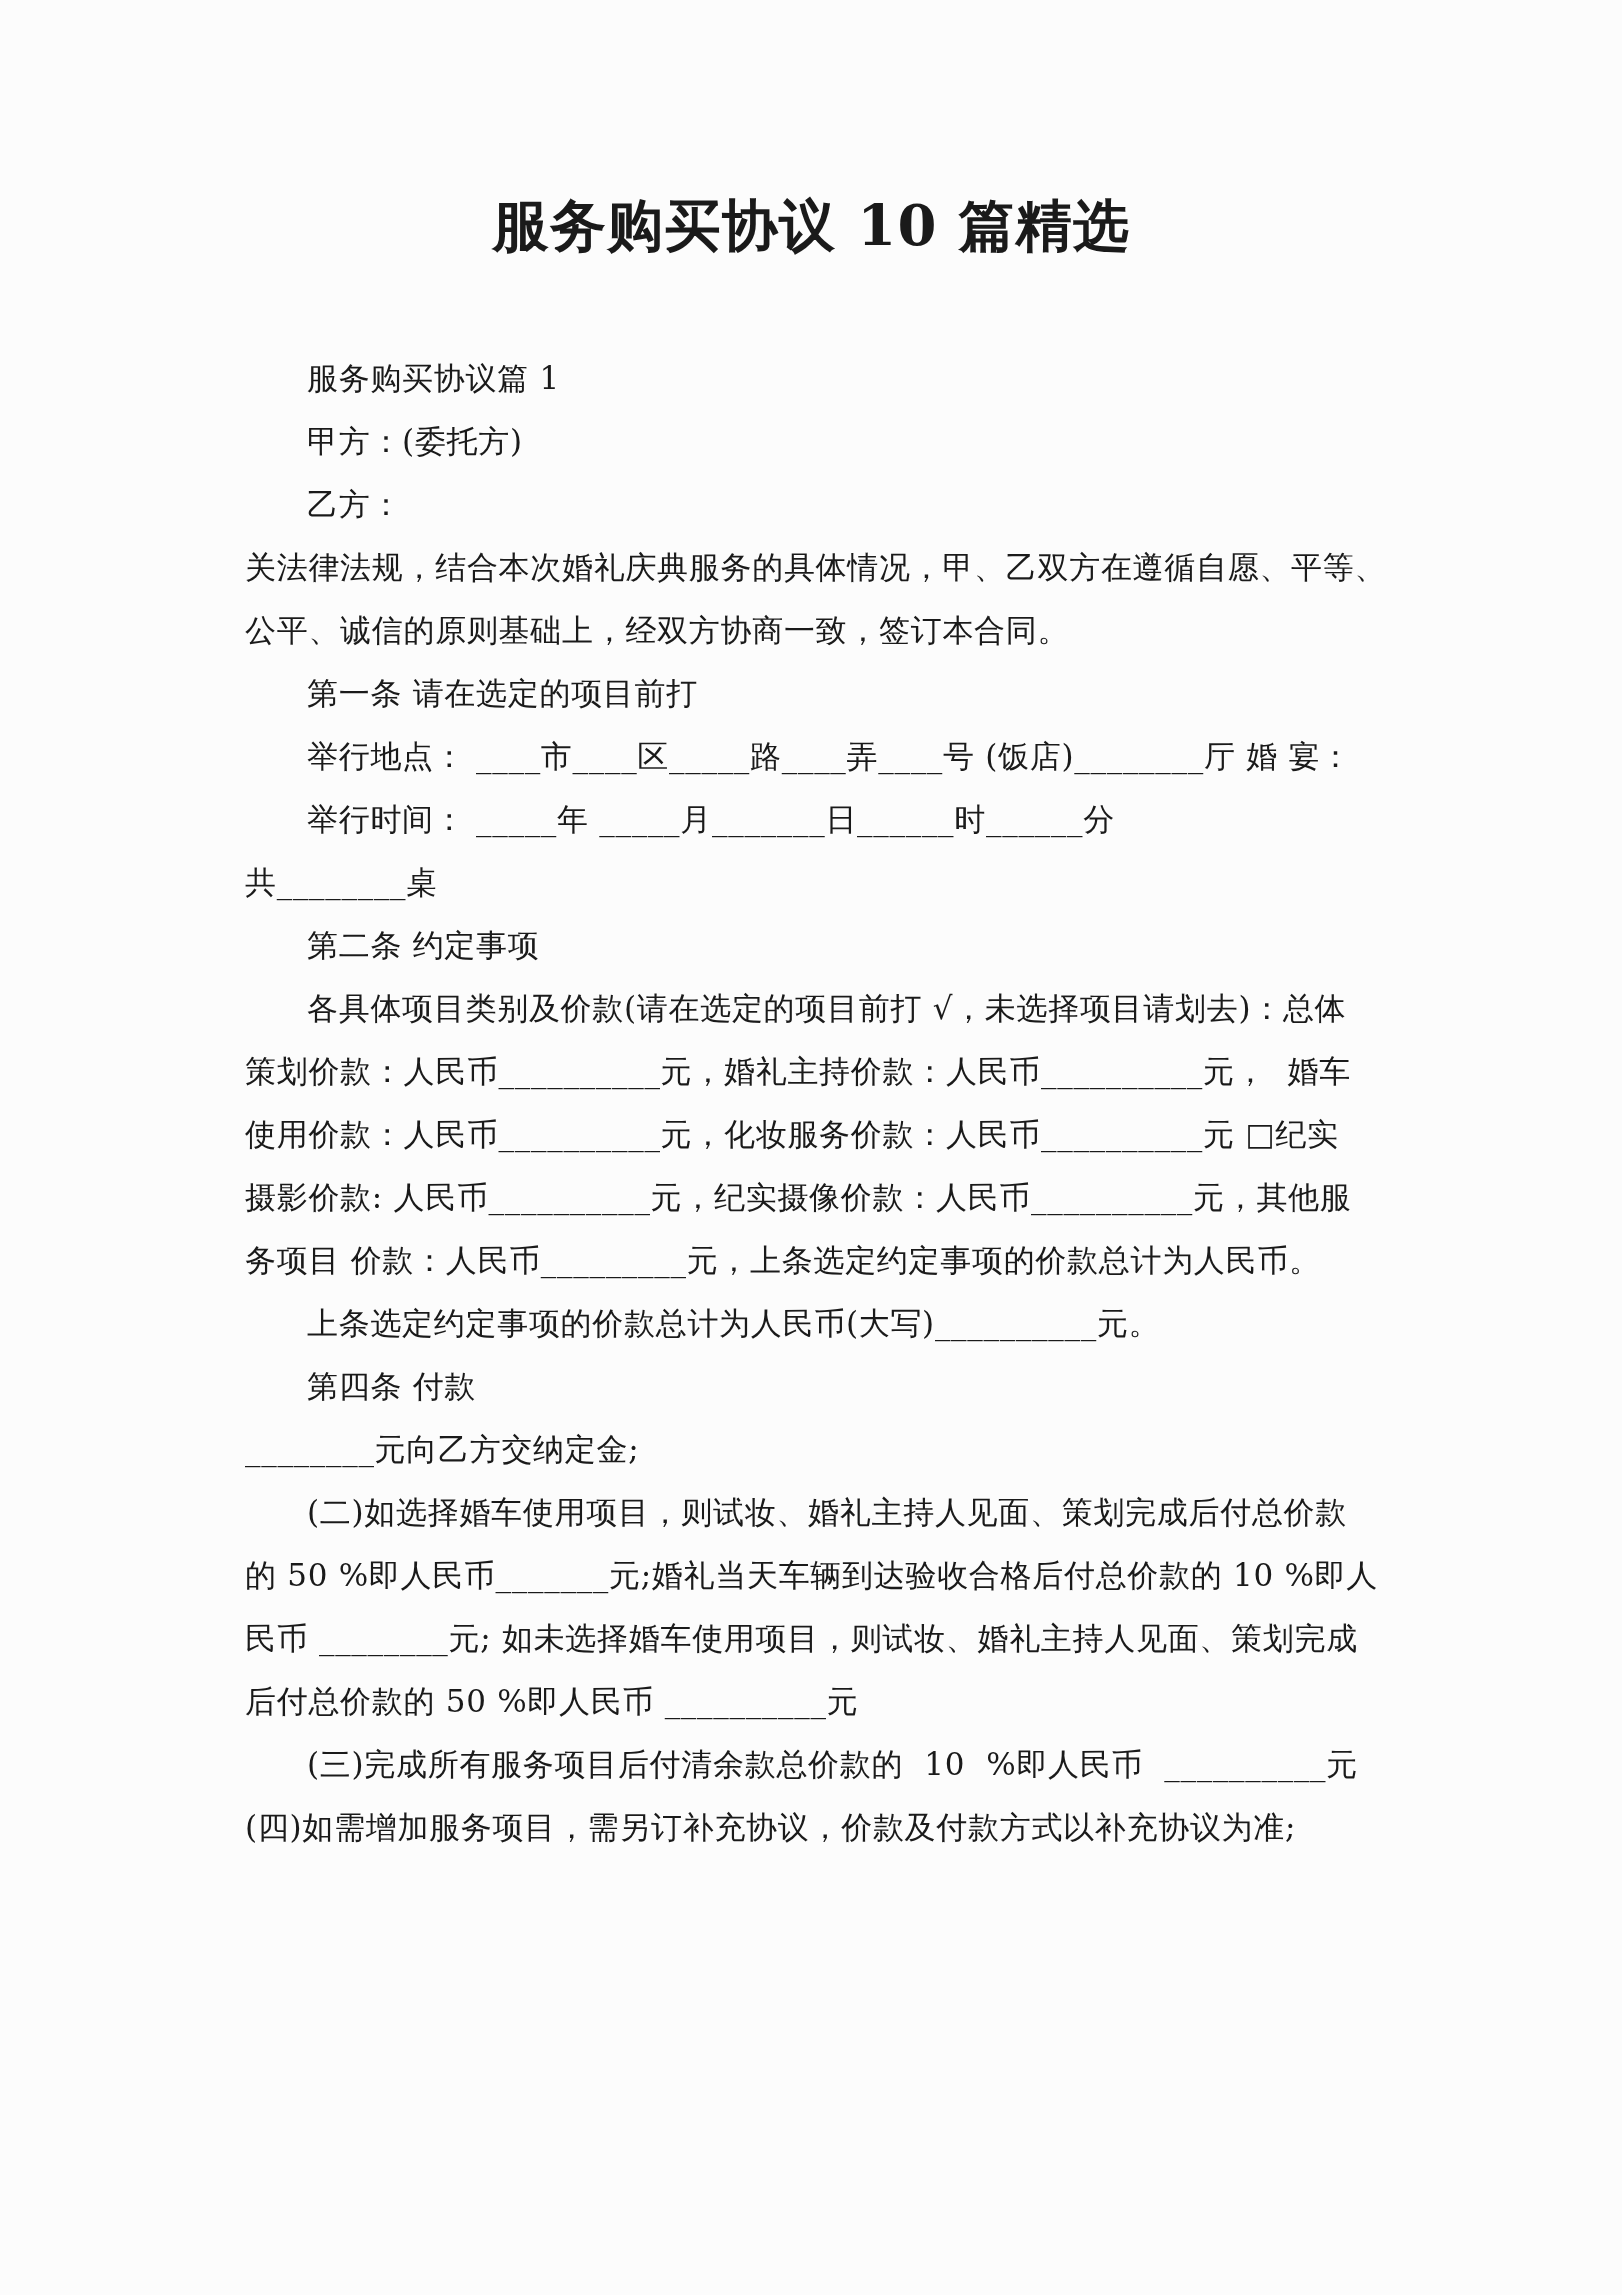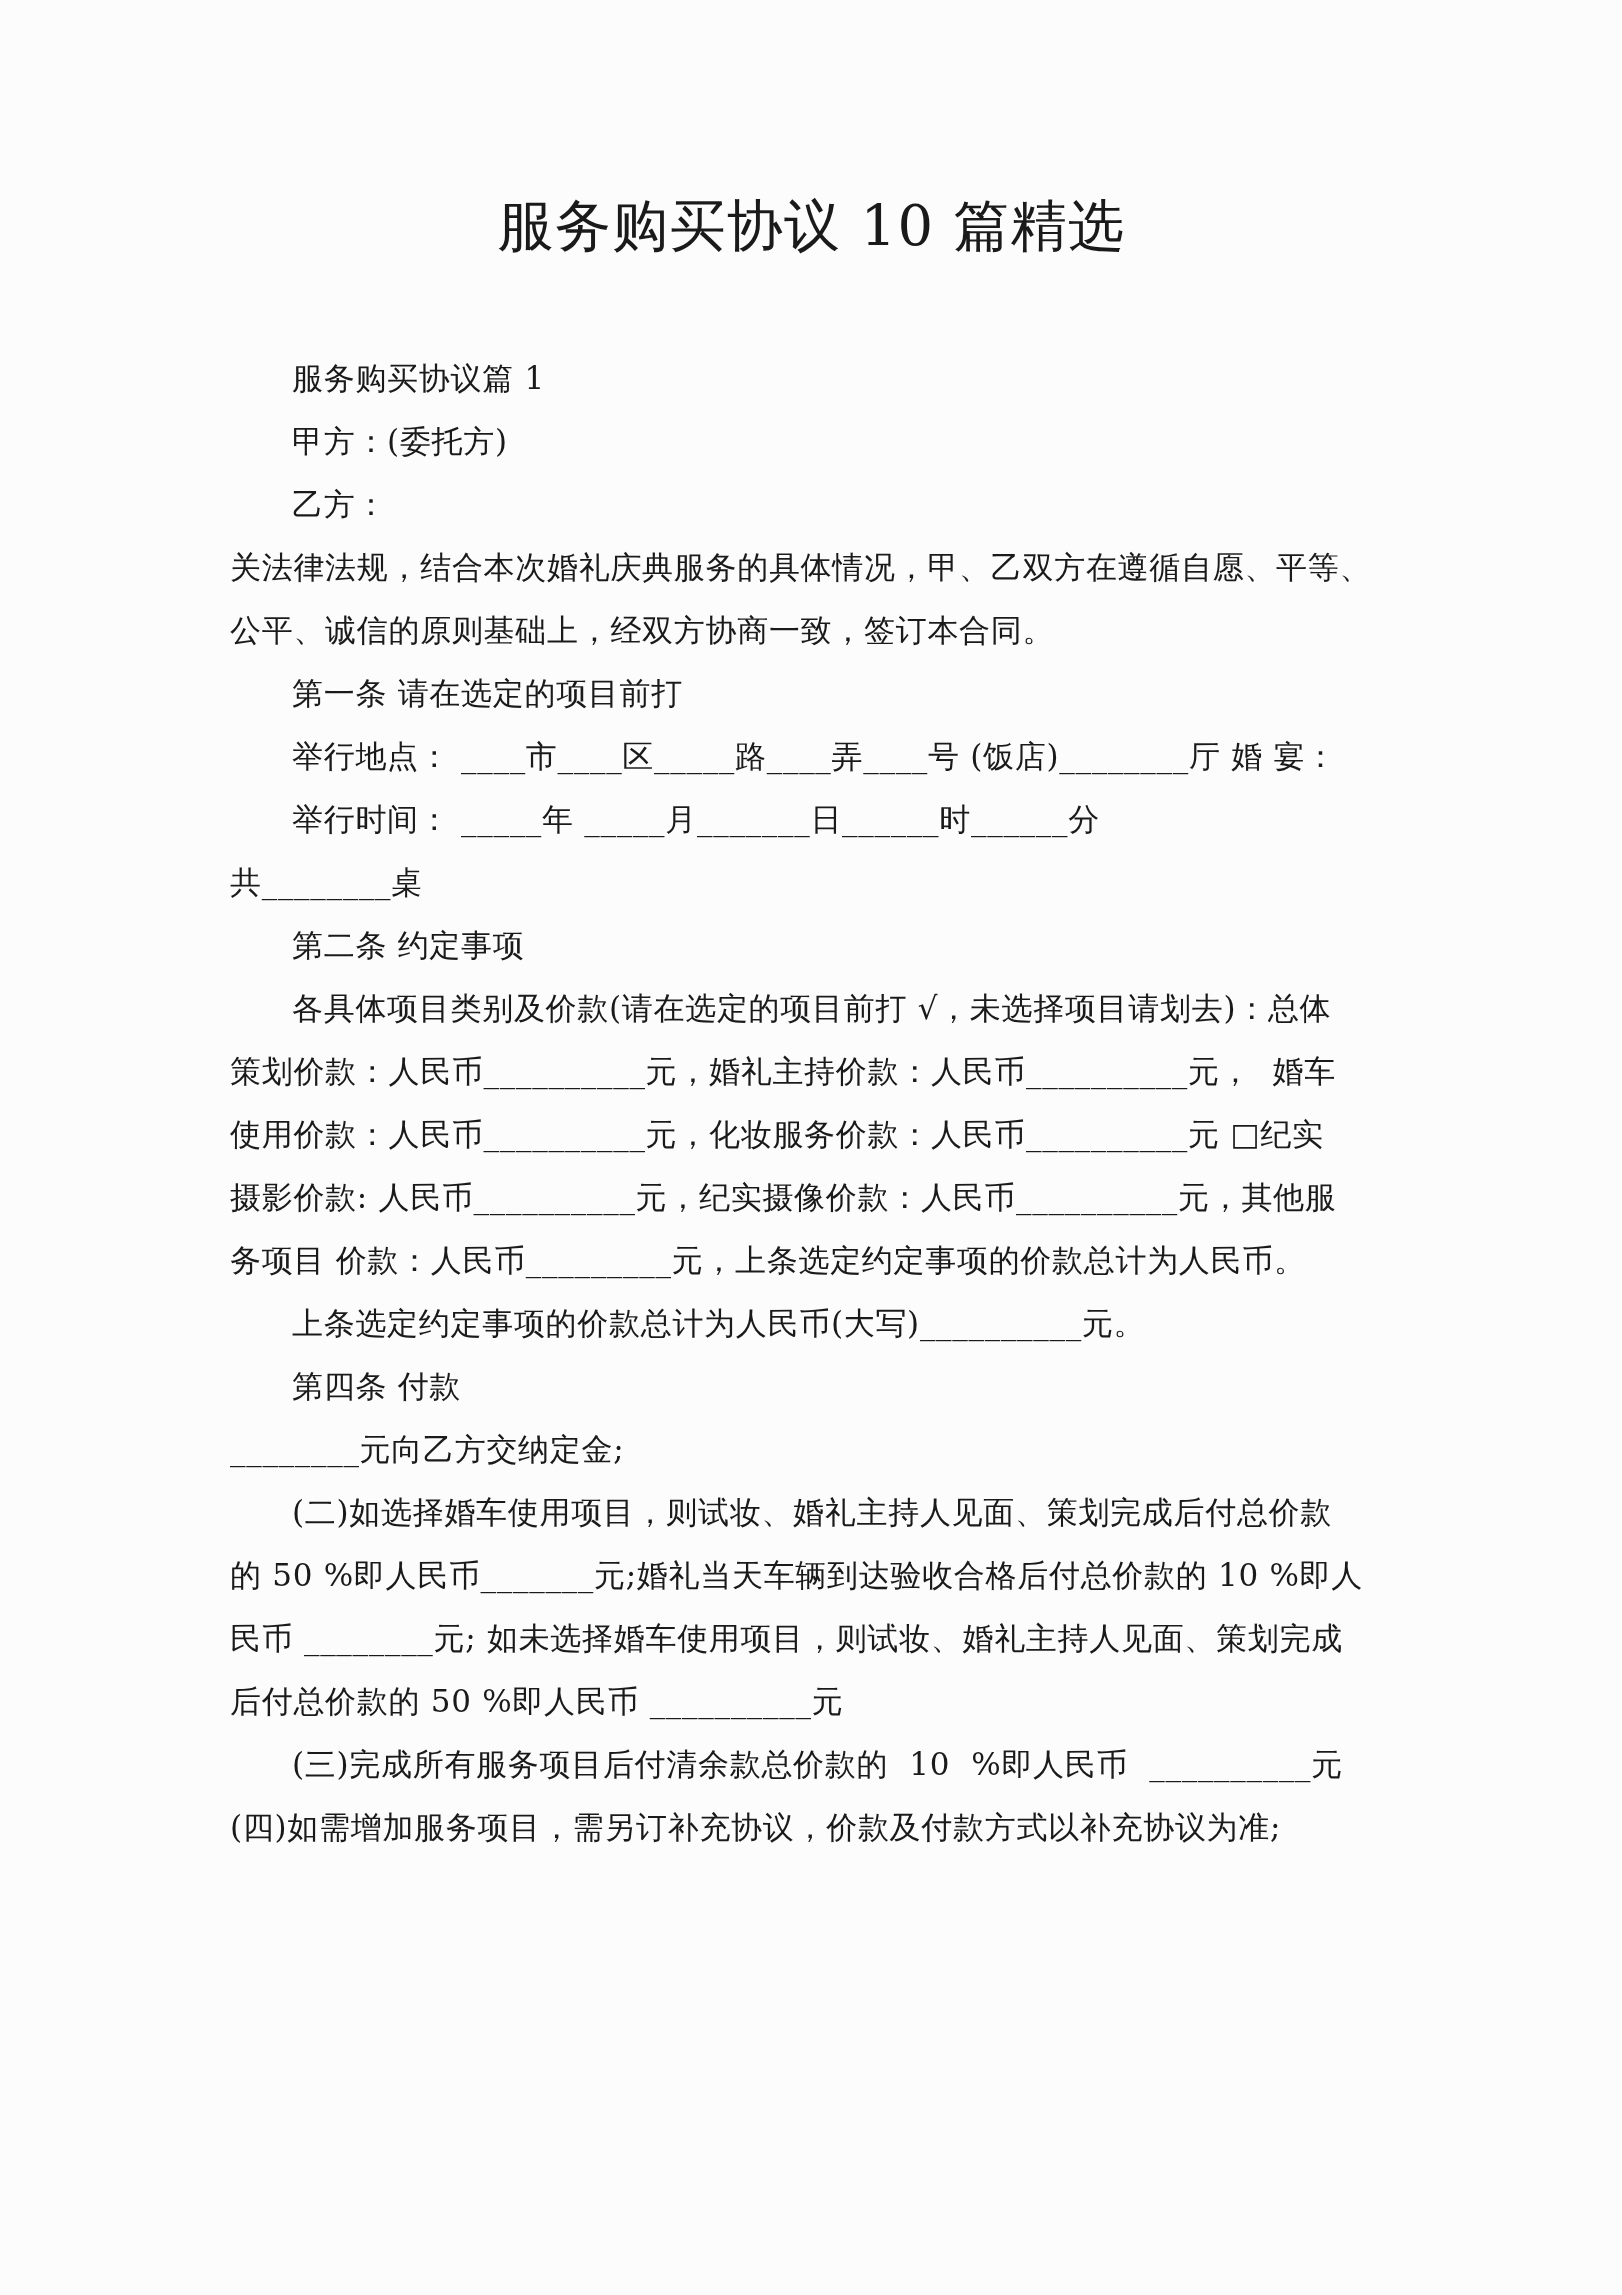--- a/index.html
+++ b/index.html
@@ -13,29 +13,29 @@
     overflow: hidden;
   }
   .doc-title {
     position: absolute;
     top: 185px;
     left: 0;
     width: 100%;
     margin: 0;
     text-align: center;
     font-size: 56px;
-    font-weight: 400;
+    font-weight: 700;
     line-height: 81px;
     letter-spacing: 1.3px;
     white-space: pre;
   }
   .doc-body {
     position: absolute;
     top: 347px;
-    left: 230px;
+    left: 245px;
     width: 1152px;
   }
   .doc-line {
     height: 63px;
     line-height: 63px;
     font-size: 31px;
     white-space: pre;
     letter-spacing: 0.7px;
   }
   .doc-line.indent {

